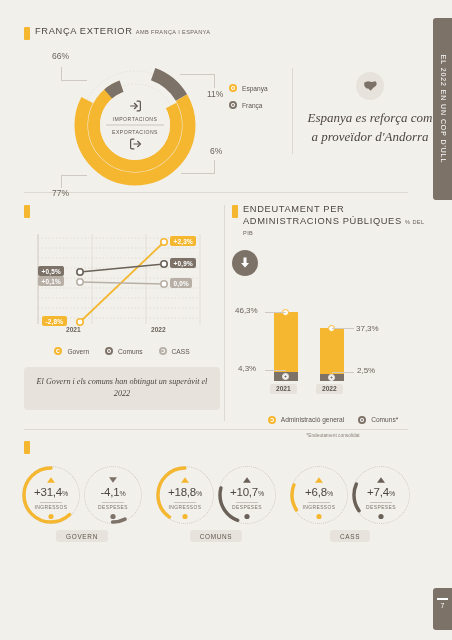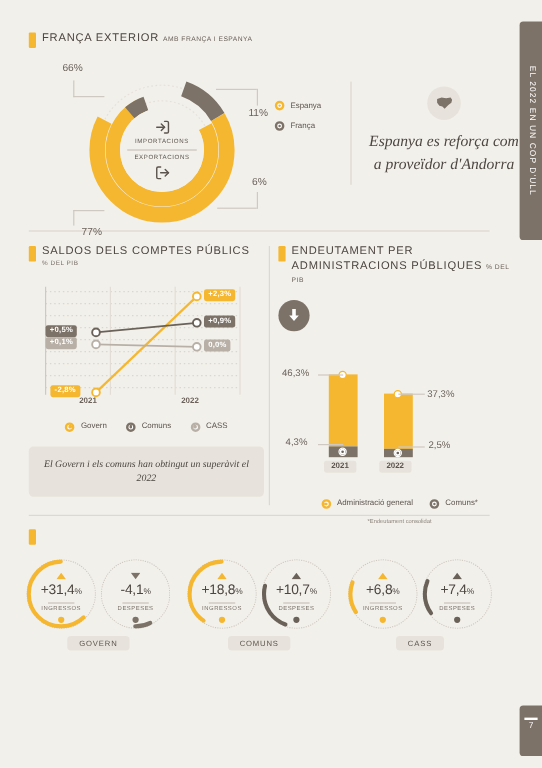--- a/index.html
+++ b/index.html
@@ -290,21 +290,21 @@
       <div class="leader" style="left:37px; top:40px; width:26px; height:1px;"></div>
       <div class="leader" style="left:37px; top:27px; width:1px; height:14px;"></div>
       <div class="donut-lbl" style="left:28px; top:11px;">66%</div>
 
       <div class="leader" style="left:156px; top:34px; width:34px; height:1px;"></div>
       <div class="leader" style="left:190px; top:34px; width:1px; height:14px;"></div>
       <div class="donut-lbl" style="left:183px; top:49px;">11%</div>
 
       <div class="leader" style="left:37px; top:135px; width:26px; height:1px;"></div>
       <div class="leader" style="left:37px; top:135px; width:1px; height:13px;"></div>
-      <div class="donut-lbl" style="left:44px; top:148px;">77%</div>
+      <div class="donut-lbl" style="left:28px; top:148px;">77%</div>
 
       <div class="leader" style="left:157px; top:133px; width:33px; height:1px;"></div>
       <div class="leader" style="left:190px; top:120px; width:1px; height:14px;"></div>
       <div class="donut-lbl" style="left:186px; top:106px;">6%</div>
 
       <div class="legend-v">
         <div class="leg-row">
           <span class="leg-dot">
               <i></i>
             </span>
@@ -332,24 +332,20 @@
 
     <div class="rule"></div>
 
     <div class="block2">
 
       <div class="vdiv" style="left:200px; top:12px; height:216px;"></div>
 
       <div class="col-l">
         <div class="sec-head" style="margin-top:11px">
           <div class="sec-mark"></div>
-          <div>
-            <div class="sec-title">SALDOS DELS COMPTES PÚBLICS</div>
-            <div class="sec-sub" style="margin-left:0">% DEL PIB</div>
-          </div>
         </div>
 
         <div class="linechart">
           <svg width="190" height="108" viewBox="0 0 190 108">
 
             <g stroke="#dcd6ce" stroke-width="1" stroke-dasharray="1.2 2.4">
               <line x1="14" y1="8" x2="176" y2="8"></line>
               <line x1="14" y1="18" x2="176" y2="18"></line>
               <line x1="14" y1="28" x2="176" y2="28"></line>
               <line x1="14" y1="38" x2="176" y2="38"></line>

